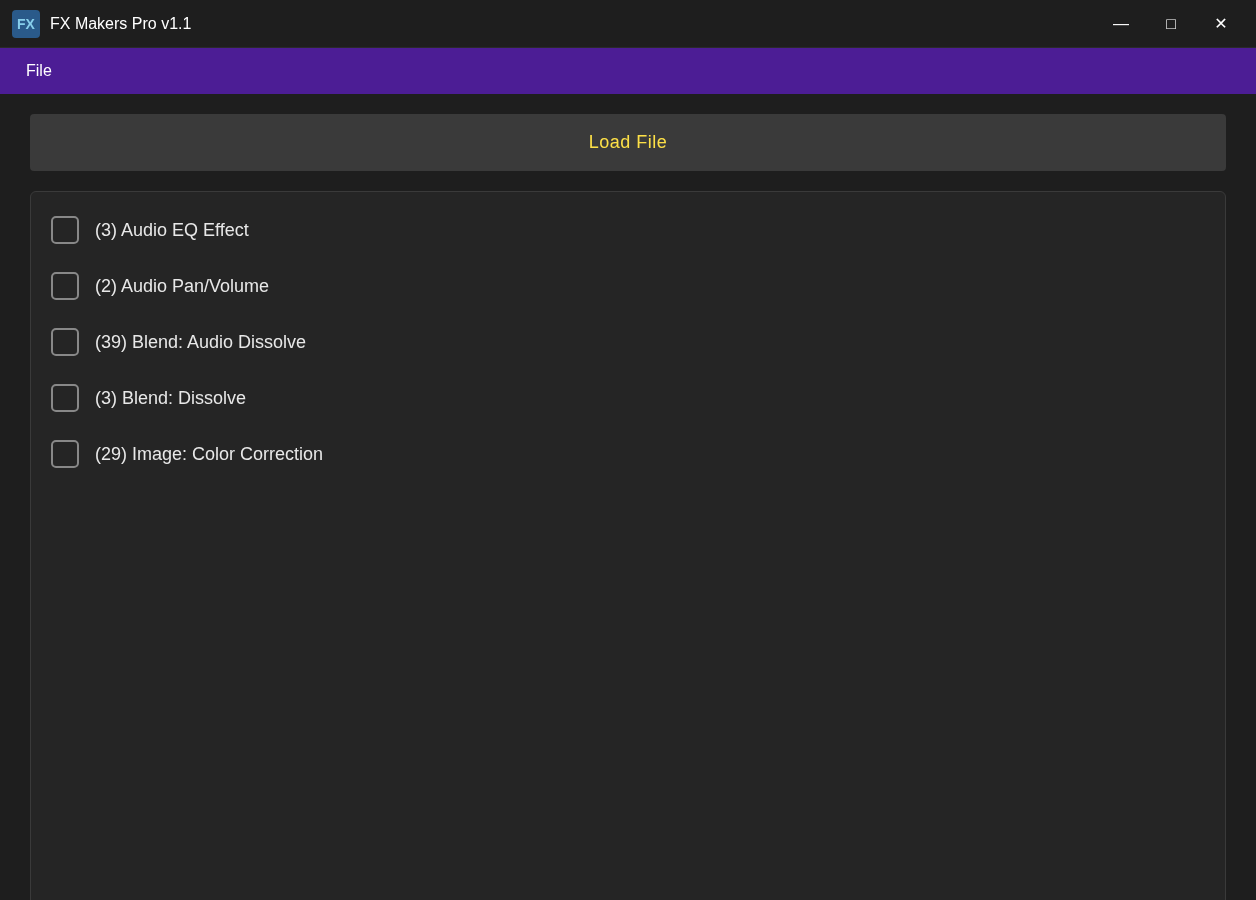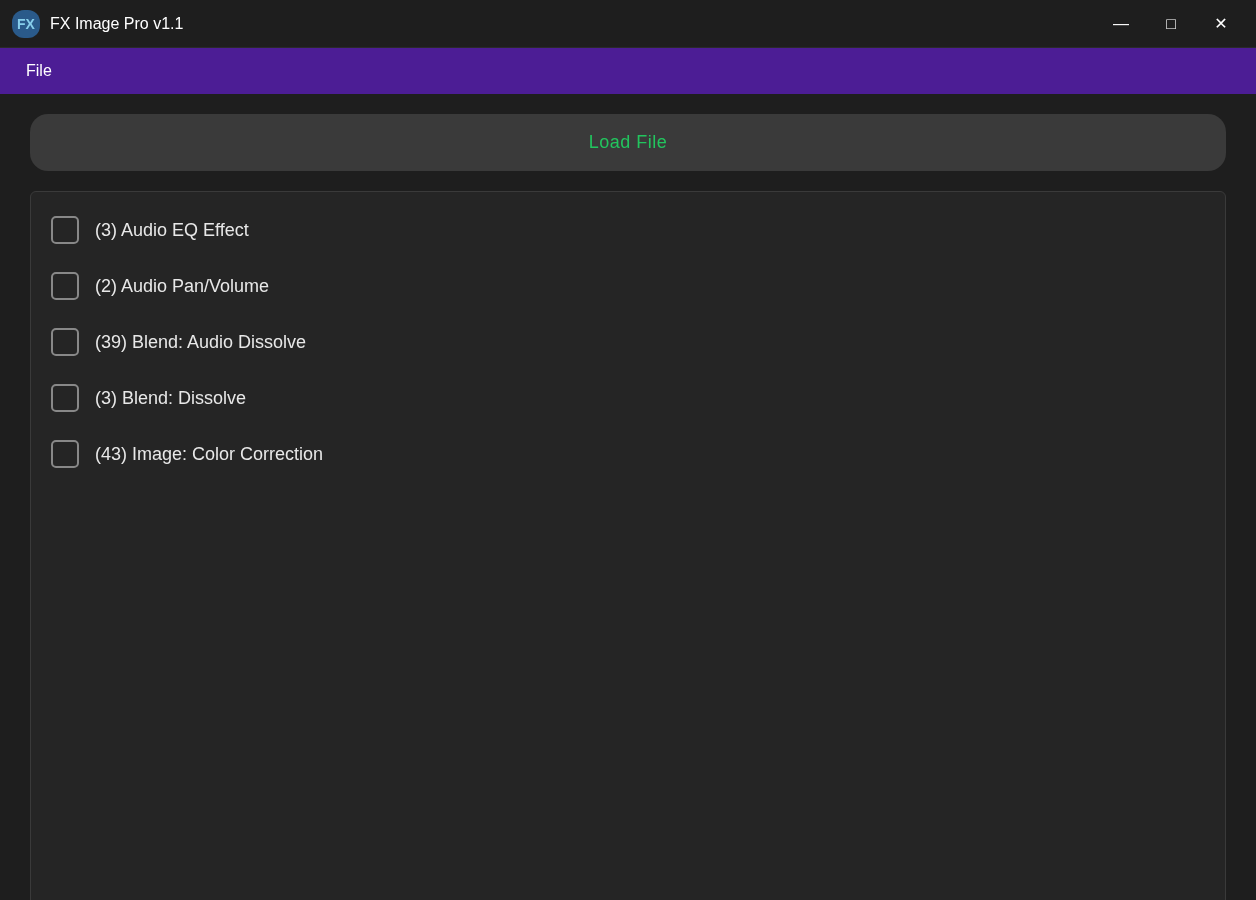--- a/index.html
+++ b/index.html
@@ -30,21 +30,21 @@
     .title-bar-left {
       display: flex;
       align-items: center;
       gap: 10px;
     }
 
     .app-icon {
       width: 28px;
       height: 28px;
       background: #2a5a8a;
-      border-radius: 12px;
+      border-radius: 4px;
       display: flex;
       align-items: center;
       justify-content: center;
       font-size: 14px;
       color: #87ceeb;
       font-weight: bold;
     }
 
     .title-text {
       font-size: 16px;
@@ -88,25 +88,25 @@
 
     .main-content {
       padding: 20px 30px;
     }
 
     .load-file-btn {
       width: 100%;
       padding: 18px;
       background: #3a3a3a;
       border: none;
-      color: #22c55e;
+      color: #fde047;
       font-size: 18px;
       font-weight: 500;
       cursor: pointer;
-      border-radius: 18px;
+      border-radius: 4px;
       margin-bottom: 20px;
       text-align: center;
       letter-spacing: 0.5px;
     }
 
     .list-container {
       background: #252525;
       border-radius: 6px;
       border: 1px solid #3a3a3a;
       overflow: hidden;
@@ -176,21 +176,21 @@
     }
   </style>
 </head>
 <body>
 
 <div class="title-bar">
   <div class="title-bar-left">
     <div class="app-icon">
       <span>FX</span>
     </div>
-    <span class="title-text">FX Image Pro v1.1</span>
+    <span class="title-text">FX Makers Pro v1.1</span>
   </div>
   <div class="title-bar-controls">
     <button class="title-bar-btn">—</button>
     <button class="title-bar-btn">□</button>
     <button class="title-bar-btn close">✕</button>
   </div>
 </div>
 
 <div class="menu-bar">
   <span class="menu-item">File</span>
@@ -213,17 +213,17 @@
         <div class="list-item">
           <div class="checkbox"></div>
           <span class="item-label">(39) Blend: Audio Dissolve</span>
         </div>
         <div class="list-item">
           <div class="checkbox"></div>
           <span class="item-label">(3) Blend: Dissolve</span>
         </div>
         <div class="list-item">
           <div class="checkbox"></div>
-          <span class="item-label">(43) Image: Color Correction</span>
+          <span class="item-label">(29) Image: Color Correction</span>
         </div>
       </div>
   </div>
 </div>
 
 </body></html>

